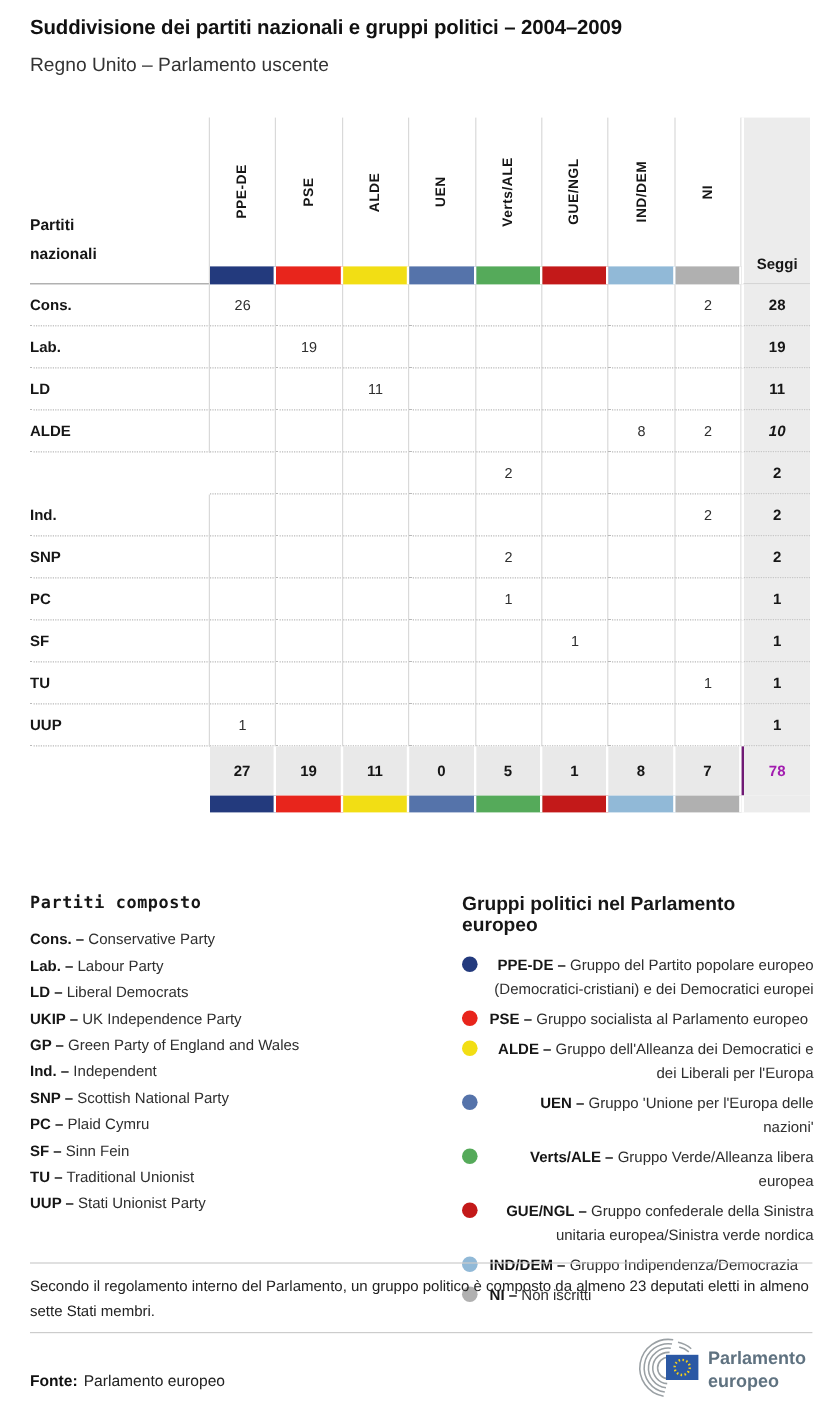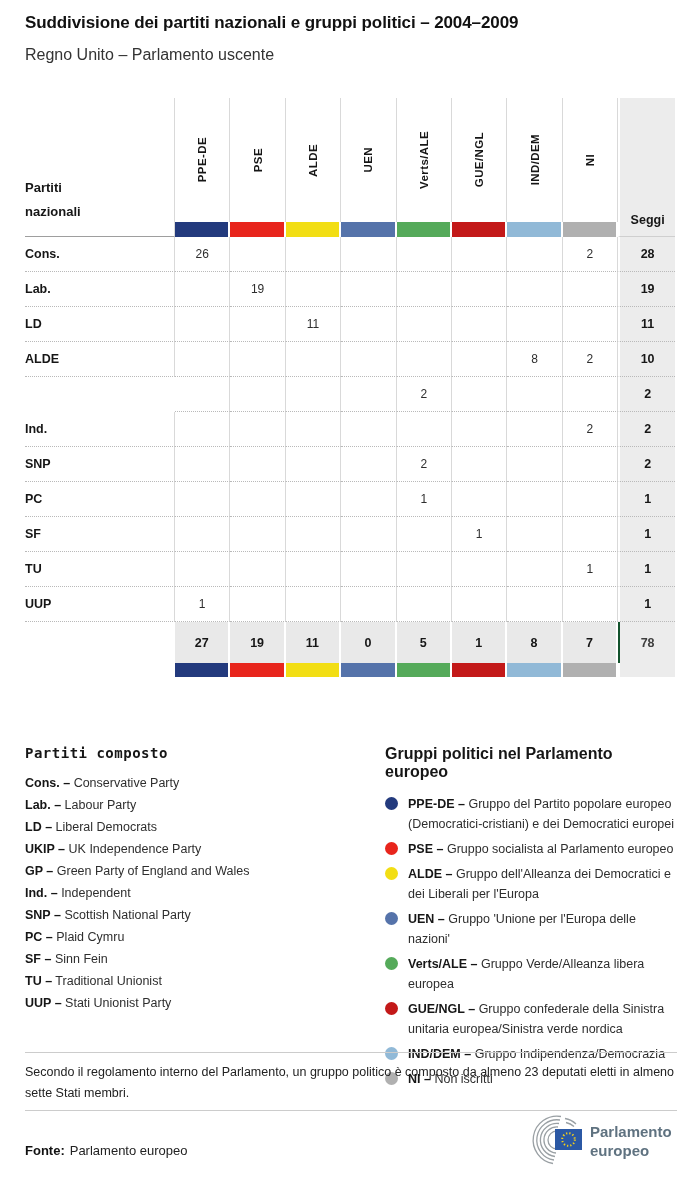--- a/index.html
+++ b/index.html
@@ -36,35 +36,35 @@
     padding-bottom:9px; font-weight:bold; font-size:12.5px; color:#161616;
   }
   .c-label { display:flex; align-items:center; font-weight:bold; font-size:12.5px; color:#161616;
     border-right:1px solid #d9d9d9; border-bottom:1px dotted #b9b9b9; }
   .c-val { display:flex; align-items:center; justify-content:center; font-size:12px; color:#2e2e2e;
     border-right:1px solid #d9d9d9; border-bottom:1px dotted #b9b9b9; }
   .c-seats { background:#ececec; border-left:2px solid #fff; border-bottom:1px dotted #b9b9b9;
     display:flex; align-items:center; justify-content:center; font-weight:bold; font-size:12.5px; color:#161616; }
   .t-val { background:#e9e9e9; border-right:2px solid #fff;
     display:flex; align-items:center; justify-content:center; font-weight:bold; font-size:12.5px; color:#161616; }
-  .t-seats { background:#ececec; border-left:2px solid #14532d;
-    display:flex; align-items:center; justify-content:center; font-weight:bold; font-size:12.5px; color:#404040; }
+  .t-seats { background:#ececec; border-left:2px solid #701a75;
+    display:flex; align-items:center; justify-content:center; font-weight:bold; font-size:12.5px; color:#a21caf; }
   .b-band { border-right:2px solid #fff; }
   .b-seats { background:#ececec; border-left:2px solid #fff; }
 
   
   .legend-left { position:absolute; left:25px; top:745px; width:340px; }
   .legend-left h3 { font-family:"DejaVu Sans Mono", monospace; font-size:14px; font-weight:bold;
     letter-spacing:0.5px; color:#161616; margin-bottom:11px; }
   .party-item { font-size:12.5px; line-height:22px; color:#2e2e2e; }
   .party-item b { color:#161616; }
 
   .legend-right { position:absolute; left:385px; top:745px; width:293px; }
   .legend-right h3 { font-size:16px; font-weight:bold; color:#161616; margin-bottom:13px; }
-  .group-item { display:flex; margin-bottom:5px; }
+  .group-item { display:flex; margin-bottom:5px;text-align:right; }
   .group-dot { width:13px; height:13px; border-radius:50%; flex:0 0 13px; margin:3px 10px 0 0; }
   .group-text { font-size:12.5px; line-height:20px; color:#2e2e2e; }
   .group-text b { color:#161616; }
 
   
   .hr { position:absolute; left:25px; width:652px; border-top:1px solid #ccc; }
   .hr1 { top:1052px; }
   .hr2 { top:1110px; }
   .footnote { position:absolute; left:25px; top:1062px; width:658px; font-size:12.5px; line-height:21px; color:#222; }
   .source { position:absolute; left:25px; top:1143px; font-size:13px; color:#222; }
@@ -147,21 +147,21 @@
     <div class="cell c-seats" style="grid-area: 5 / 10;">11</div>
     <div class="cell c-label" style="grid-area: 6 / 1;">ALDE</div>
     <div class="cell c-val" style="grid-area: 6 / 2;"></div>
     <div class="cell c-val" style="grid-area: 6 / 3;"></div>
     <div class="cell c-val" style="grid-area: 6 / 4;"></div>
     <div class="cell c-val" style="grid-area: 6 / 5;"></div>
     <div class="cell c-val" style="grid-area: 6 / 6;"></div>
     <div class="cell c-val" style="grid-area: 6 / 7;"></div>
     <div class="cell c-val" style="grid-area: 6 / 8;">8</div>
     <div class="cell c-val" style="grid-area: 6 / 9;">2</div>
-    <div class="cell c-seats" style="grid-area: 6 / 10;">10</div>
+    <div class="cell c-seats" style="grid-area: 6 / 10; font-style: italic;">10</div>
     <div class="cell c-val" style="grid-area: 7 / 2;"></div>
     <div class="cell c-val" style="grid-area: 7 / 3;"></div>
     <div class="cell c-val" style="grid-area: 7 / 4;"></div>
     <div class="cell c-val" style="grid-area: 7 / 5;"></div>
     <div class="cell c-val" style="grid-area: 7 / 6;">2</div>
     <div class="cell c-val" style="grid-area: 7 / 7;"></div>
     <div class="cell c-val" style="grid-area: 7 / 8;"></div>
     <div class="cell c-val" style="grid-area: 7 / 9;"></div>
     <div class="cell c-seats" style="grid-area: 7 / 10;">2</div>
     <div class="cell c-label" style="grid-area: 8 / 1;">Ind.</div>

